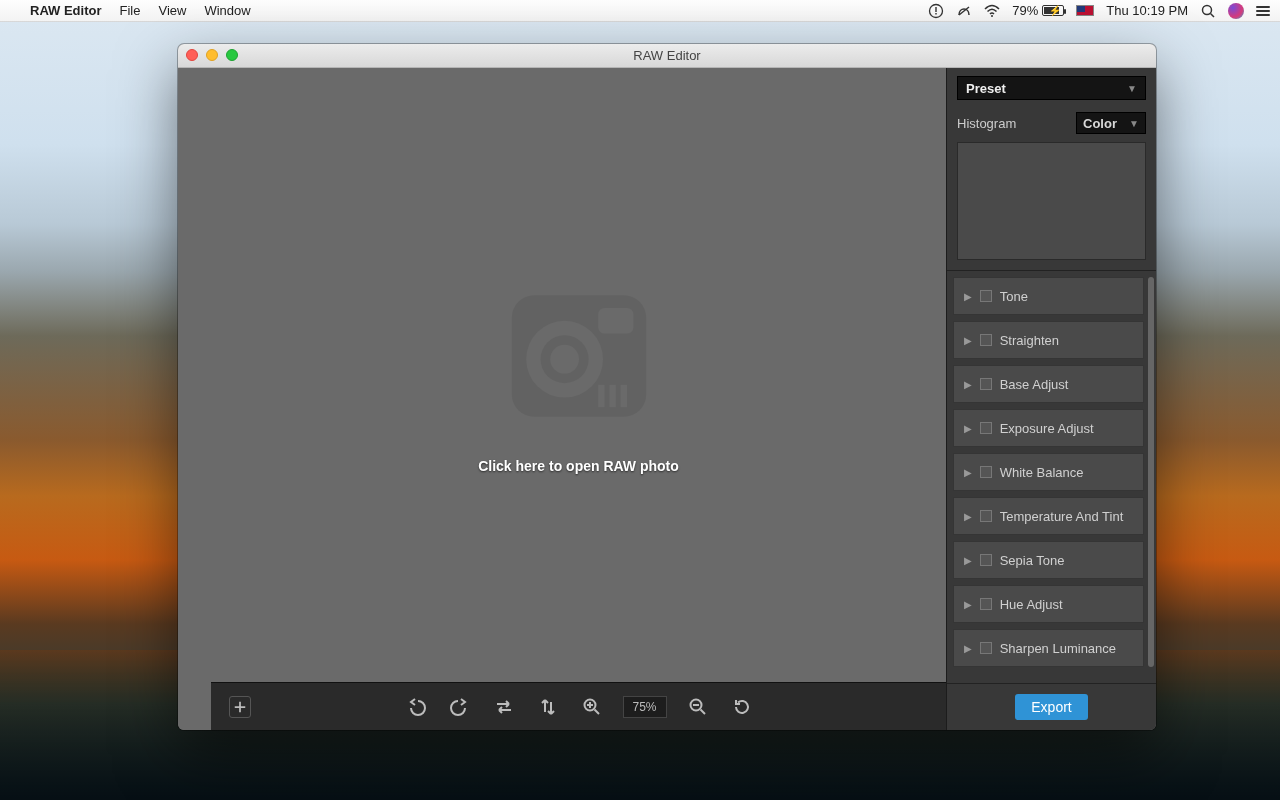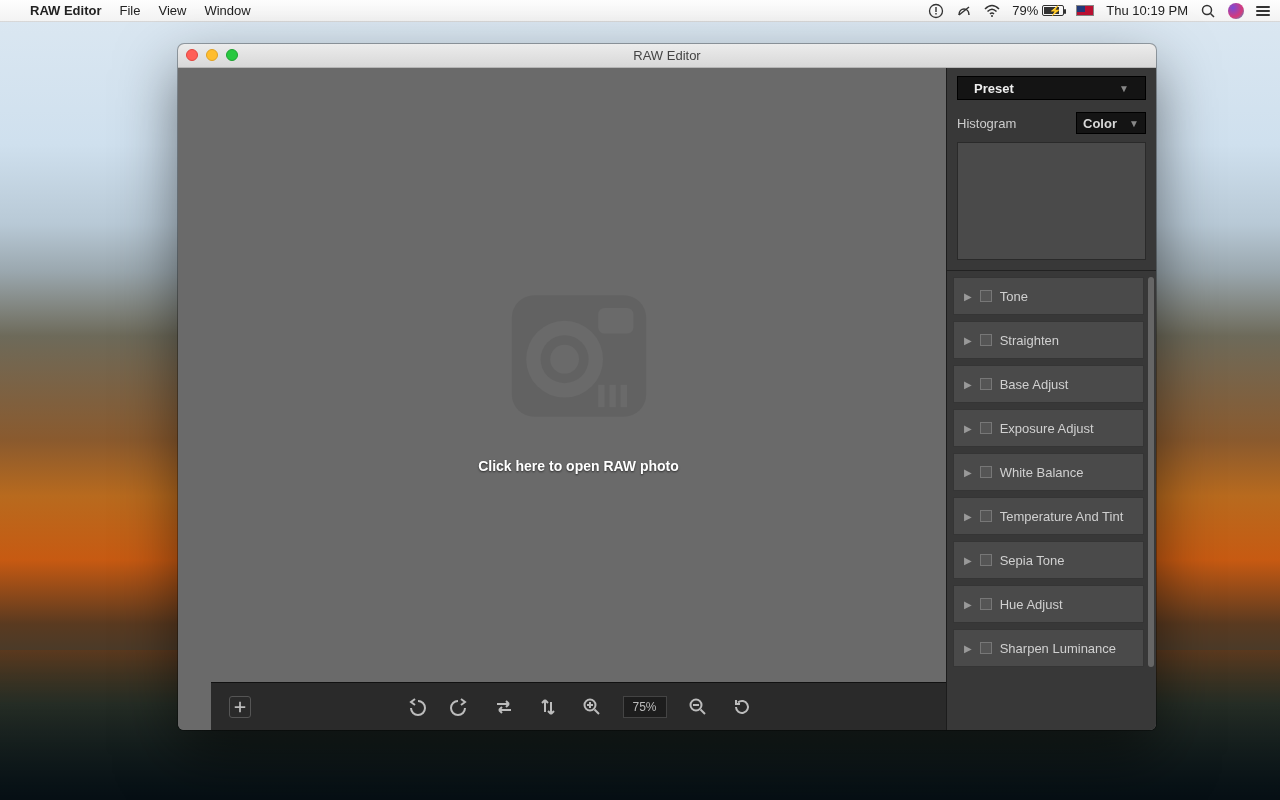--- a/index.html
+++ b/index.html
@@ -92,21 +92,21 @@
   display:flex;align-items:center;padding:0 18px;color:#bcbcbc;}
 #bottombar .plus{width:22px;height:22px;border:1px solid #555;border-radius:3px;display:flex;align-items:center;justify-content:center;font-size:16px;color:#bbb;cursor:pointer;}
 #bottombar .tools{margin-left:auto;margin-right:auto;display:flex;align-items:center;gap:18px;}
 .tool-btn{width:26px;height:26px;display:flex;align-items:center;justify-content:center;cursor:pointer;color:#bcbcbc;}
 .tool-btn svg{width:20px;height:20px;}
 .zoom-field{width:44px;height:22px;background:#1d1d1d;border:1px solid #444;color:#bbb;font-size:12px;display:flex;align-items:center;justify-content:center;}
 
 
 #side{width:210px;flex:0 0 210px;background:#383838;border-left:1px solid #1c1c1c;display:flex;flex-direction:column;color:#d8d8d8;font-size:13px;}
 #side .top{padding:8px 10px 10px;border-bottom:1px solid #222;}
-.preset-dd{background:#141414;border:1px solid #000;height:24px;display:flex;align-items:center;padding:0 16px;font-weight:600;color:#eee;position:relative;cursor:pointer;}
+.preset-dd{background:#141414;border:1px solid #000;height:24px;display:flex;align-items:center;padding:0 8px;font-weight:600;color:#eee;position:relative;cursor:pointer;}
 .preset-dd .chev, .hist-dd .chev{margin-left:auto;color:#888;font-size:10px;}
 .hist-row{display:flex;align-items:center;margin-top:12px;}
 .hist-label{color:#ccc;}
 .hist-dd{margin-left:auto;background:#141414;border:1px solid #000;height:22px;min-width:70px;display:flex;align-items:center;padding:0 6px;font-weight:600;cursor:pointer;}
 .hist-box{margin-top:8px;height:118px;background:#4a4a4a;border:1px solid #2a2a2a;}
 
 #adj-scroll{flex:1;overflow:hidden;position:relative;padding:8px 4px 8px 8px;}
 .adj-list{position:absolute;left:6px;right:12px;top:6px;display:flex;flex-direction:column;gap:6px;}
 .adj-item{background:#4a4a4a;border:1px solid #353535;height:38px;display:flex;align-items:center;padding:0 10px;gap:8px;cursor:pointer;}
 .adj-item .tri{color:#999;font-size:10px;}
@@ -324,15 +324,18 @@
             </div>
             <div class="adj-item">
               <span class="tri">▶</span>
               <span class="cb"></span>
               <span class="lbl">Sharpen Luminance</span>
             </div>
           </div>
         <div class="adj-scrollbar"></div>
       </div>
 
+      <div class="bottom">
+        <button class="export-btn">Export</button>
+      </div>
     </div>
   </div>
 </div>
 
 </body></html>

